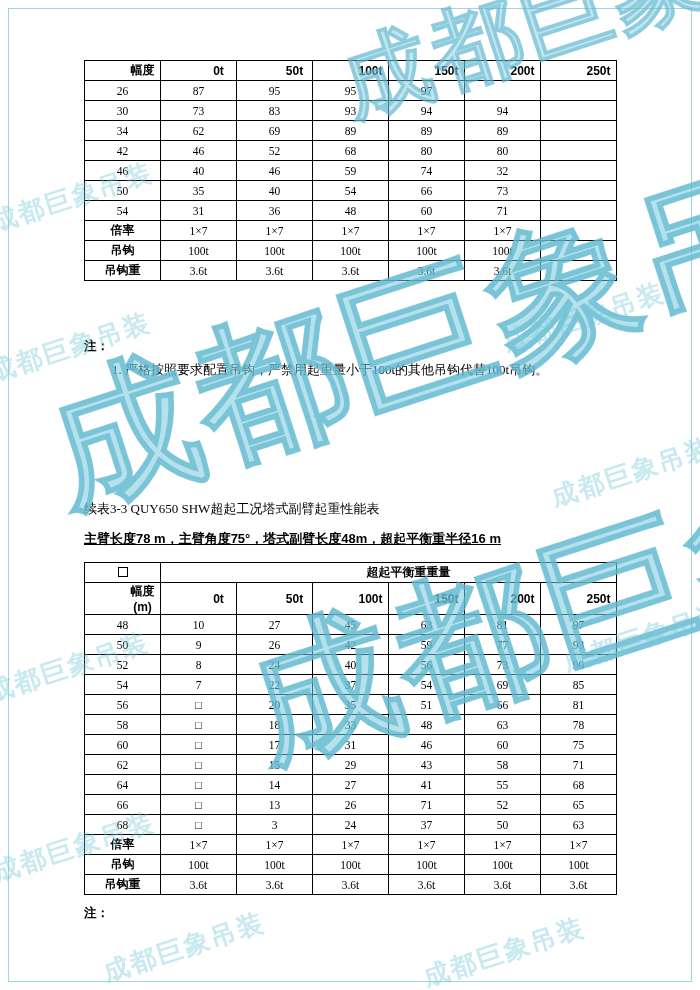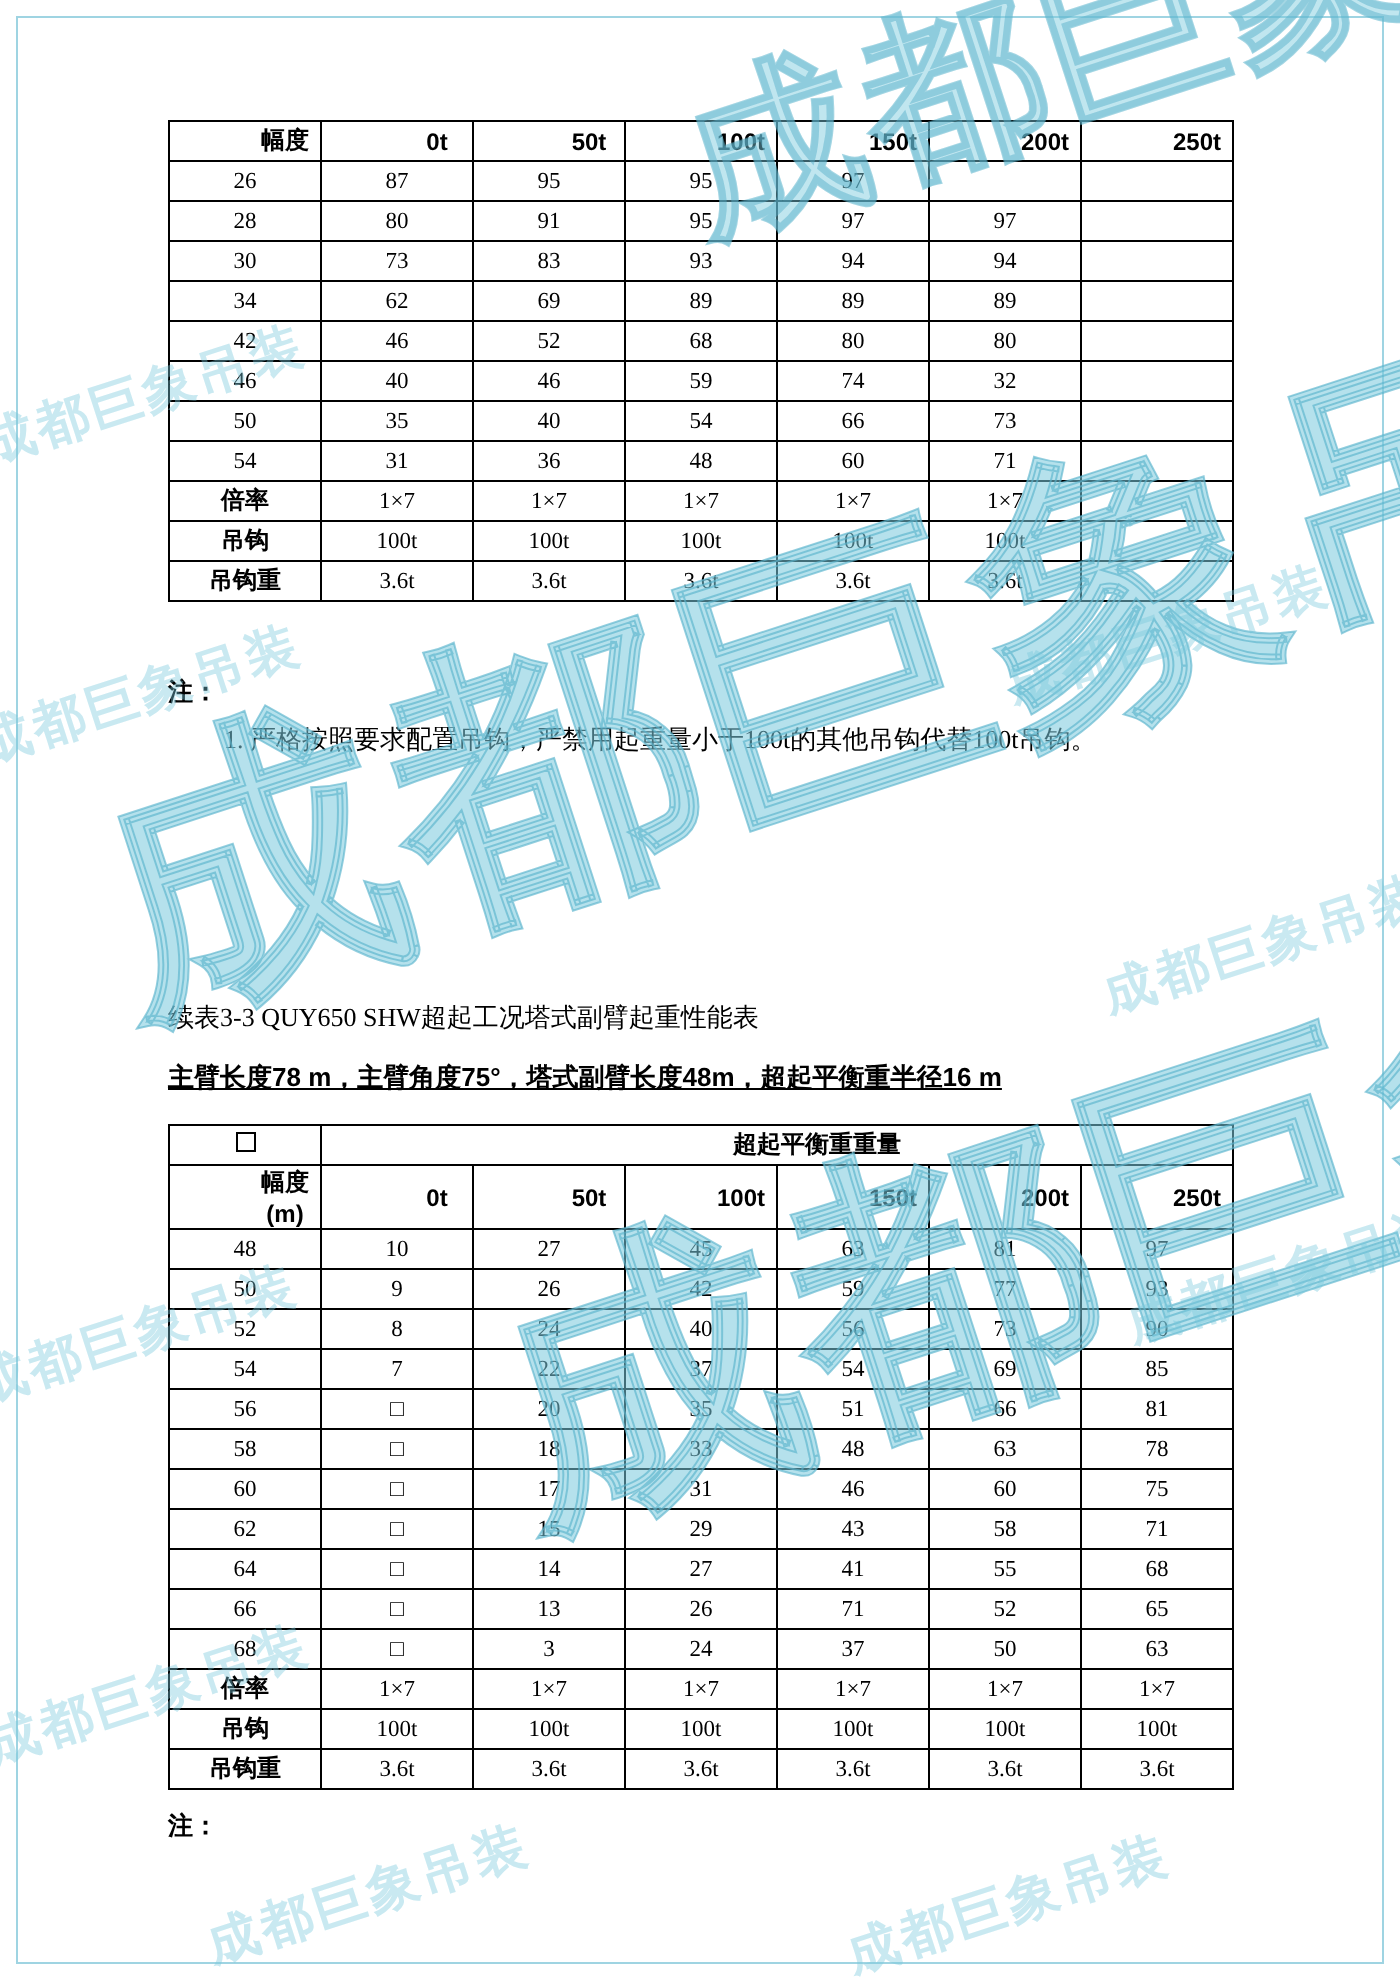--- a/index.html
+++ b/index.html
@@ -202,29 +202,20 @@
         <tr>
           <td>26</td>
           <td>87</td>
           <td>95</td>
           <td>95</td>
           <td>97</td>
           <td></td>
           <td></td>
         </tr>
         <tr>
-          <td>28</td>
-          <td>80</td>
-          <td>91</td>
-          <td>95</td>
-          <td>97</td>
-          <td>97</td>
-          <td></td>
-        </tr>
-        <tr>
           <td>30</td>
           <td>73</td>
           <td>83</td>
           <td>93</td>
           <td>94</td>
           <td>94</td>
           <td></td>
         </tr>
         <tr>
           <td>34</td>

